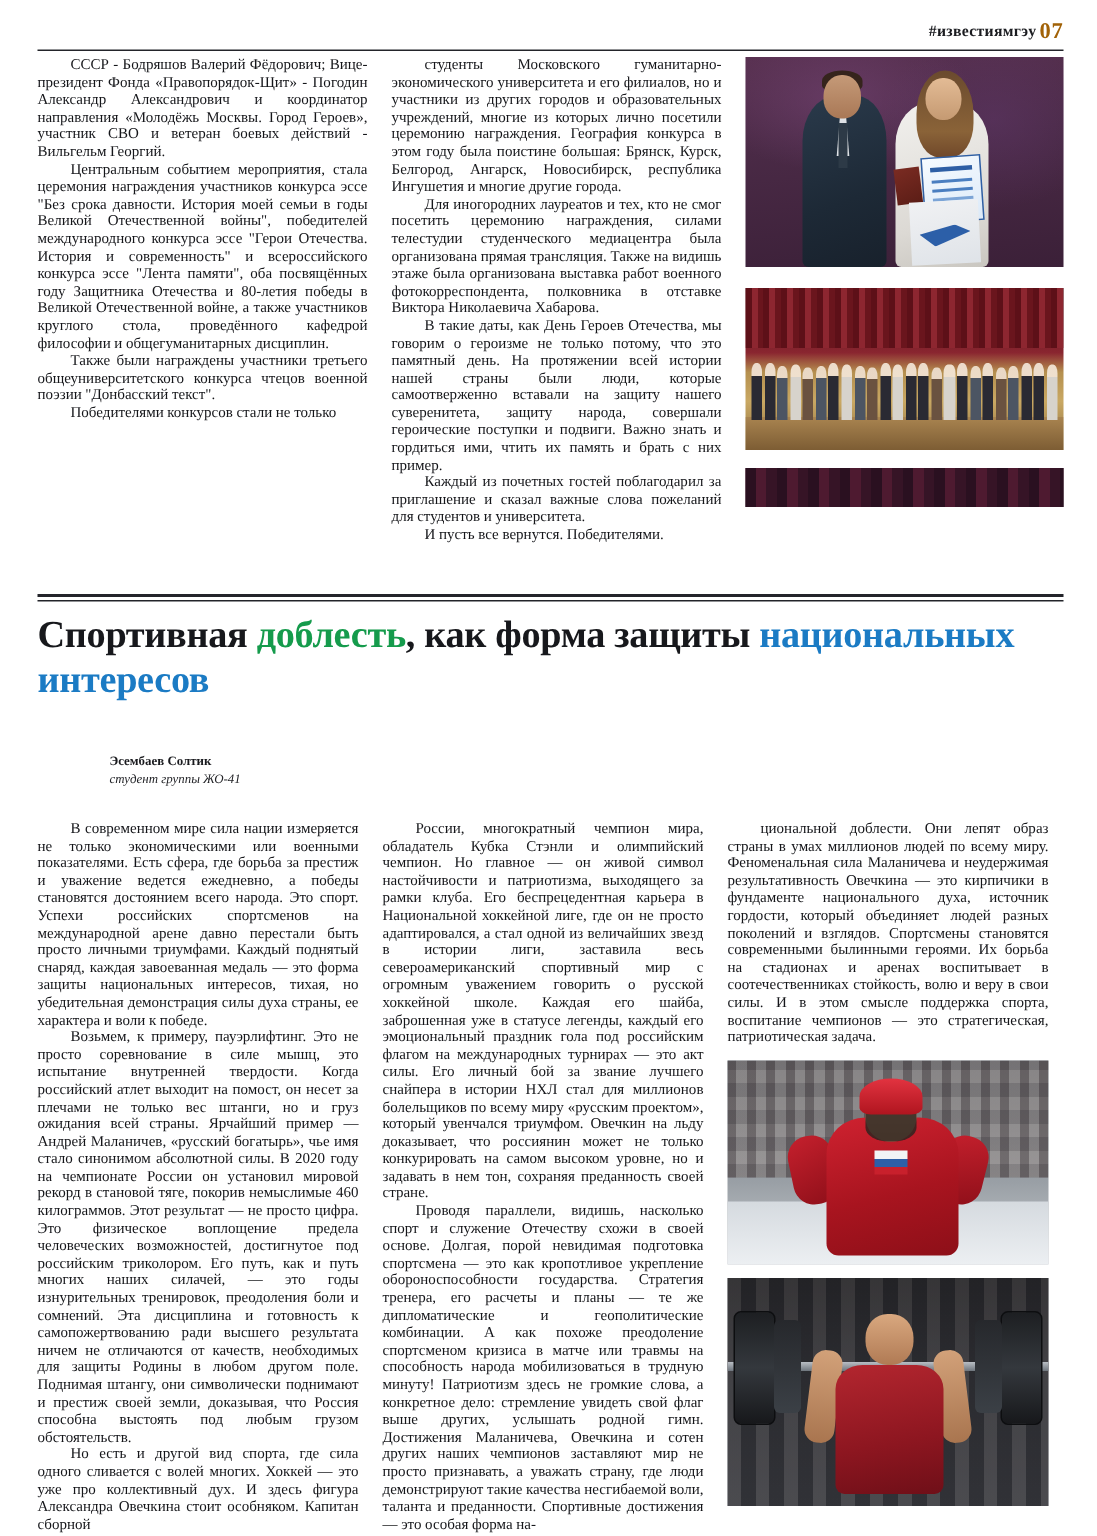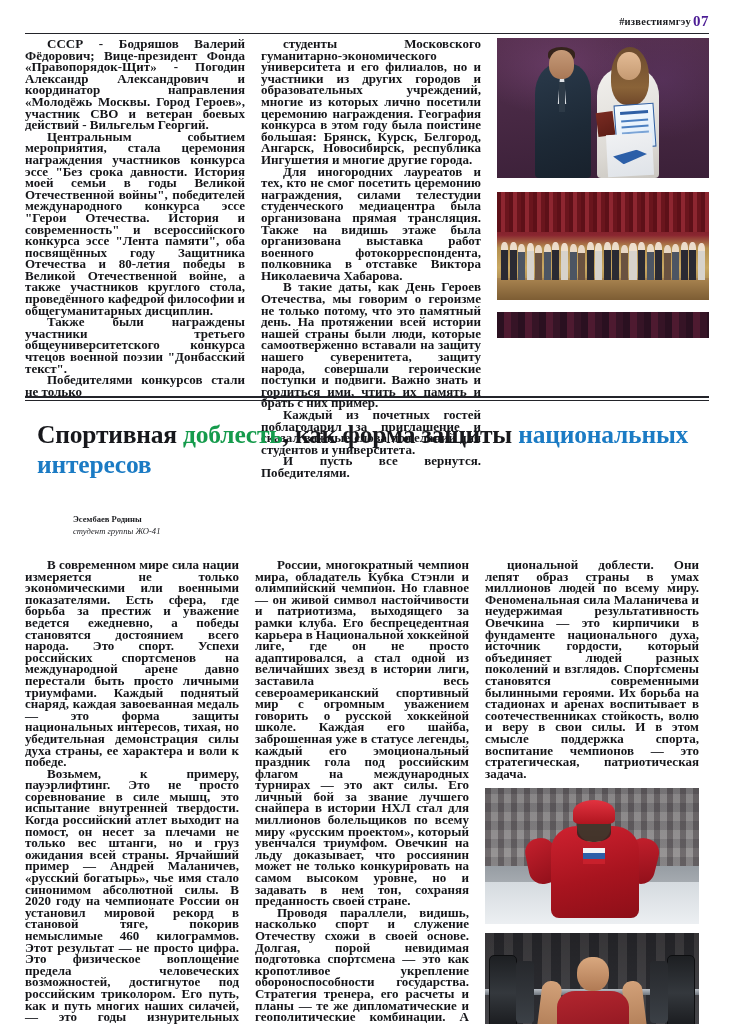--- a/index.html
+++ b/index.html
@@ -39,21 +39,21 @@
     font-weight: 700;
     letter-spacing: 0.2px;
     color: #1b1c20;
     line-height: 1;
     padding-top: 3px;
   }
   .masthead-pagenum {
     font-family: "Liberation Serif", "DejaVu Serif", serif;
     font-size: 15px;
     font-weight: 700;
-    color: #4c1d95;
+    color: #a16207;
     line-height: 1;
     letter-spacing: 0.5px;
   }
   .rule {
     position: absolute;
     left: 25px;
     right: 22px;
     height: 1px;
     background: #23242a;
   }
@@ -76,29 +76,28 @@
   }
   .col {
     box-sizing: border-box;
   }
   .col-a1-1 { width: 228px; }
   .col-a1-2 { width: 228px; }
   .col-a1-3 { width: 212px; position: relative; }
 
   p.body {
     margin: 0 0 0 0;
-    font-size: 13px;
+    font-size: 10px;
     line-height: 11.6px;
     text-align: justify;
     text-indent: 22px;
     hyphens: auto;
     -webkit-hyphens: auto;
     word-spacing: -0.1px;
     letter-spacing: 0.01px;
-    font-weight: bold;
   }
   p.body + p.body { margin-top: 0px; }
 
   
   .photo {
     position: relative;
     overflow: hidden;
     background: #4a3a50;
   }
 
@@ -249,21 +248,21 @@
 
   
   .article-bottom {
     position: absolute;
     top: 404px;
     left: 25px;
     width: 684px;
     bottom: 12px;
   }
   .headline {
-    margin: 12px;
+    margin: 0;
     padding-top: 4px;
     font-family: "Liberation Serif", "DejaVu Serif", serif;
     font-size: 25.5px;
     line-height: 30px;
     font-weight: 700;
     letter-spacing: -0.2px;
     color: #17181c;
   }
   .hl-green { color: #159b4c; }
   .hl-blue  { color: #1b7bc4; }
@@ -504,21 +503,21 @@
   <div class="rule rule-mid"></div>
   <div class="rule rule-mid2"></div>
 
   <div class="article-bottom">
 
     <h1 class="headline">
       <span>Спортивная </span><span class="hl-green">доблесть</span><span>, как форма защиты </span><span class="hl-blue">национальных интересов</span>
     </h1>
 
     <div class="byline">
-      <div class="name">Эсембаев Родины</div>
+      <div class="name">Эсембаев Солтик</div>
       <div class="role">студент группы ЖО-41</div>
     </div>
 
     <div class="col-grid-bottom">
 
       <div class="col col-a2-1">
         <p class="body">В современном мире сила нации измеряется не только экономическими или военными показателями. Есть сфера, где борьба за престиж и уважение ведется ежедневно, а победы становятся достоянием всего народа. Это спорт. Успехи российских спортсменов на международной арене давно перестали быть просто личными триумфами. Каждый поднятый снаряд, каждая завоеванная медаль — это форма защиты национальных интересов, тихая, но убедительная демонстрация силы духа страны, ее характера и воли к победе.</p>
         <p class="body">Возьмем, к примеру, пауэрлифтинг. Это не просто соревнование в силе мышц, это испытание внутренней твердости. Когда российский атлет выходит на помост, он несет за плечами не только вес штанги, но и груз ожидания всей страны. Ярчайший пример — Андрей Маланичев, «русский богатырь», чье имя стало синонимом абсолютной силы. В 2020 году на чемпионате России он установил мировой рекорд в становой тяге, покорив немыслимые 460 килограммов. Этот результат — не просто цифра. Это физическое воплощение предела человеческих возможностей, достигнутое под российским триколором. Его путь, как и путь многих наших силачей, — это годы изнурительных тренировок, преодоления боли и сомнений. Эта дисциплина и готовность к самопожертвованию ради высшего результата ничем не отличаются от качеств, необходимых для защиты Родины в любом другом поле. Поднимая штангу, они символически поднимают и престиж своей земли, доказывая, что Россия способна выстоять под любым грузом обстоятельств.</p>
         <p class="body">Но есть и другой вид спорта, где сила одного сливается с волей многих. Хоккей — это уже про коллективный дух. И здесь фигура Александра Овечкина стоит особняком. Капитан сборной</p>
       </div>

